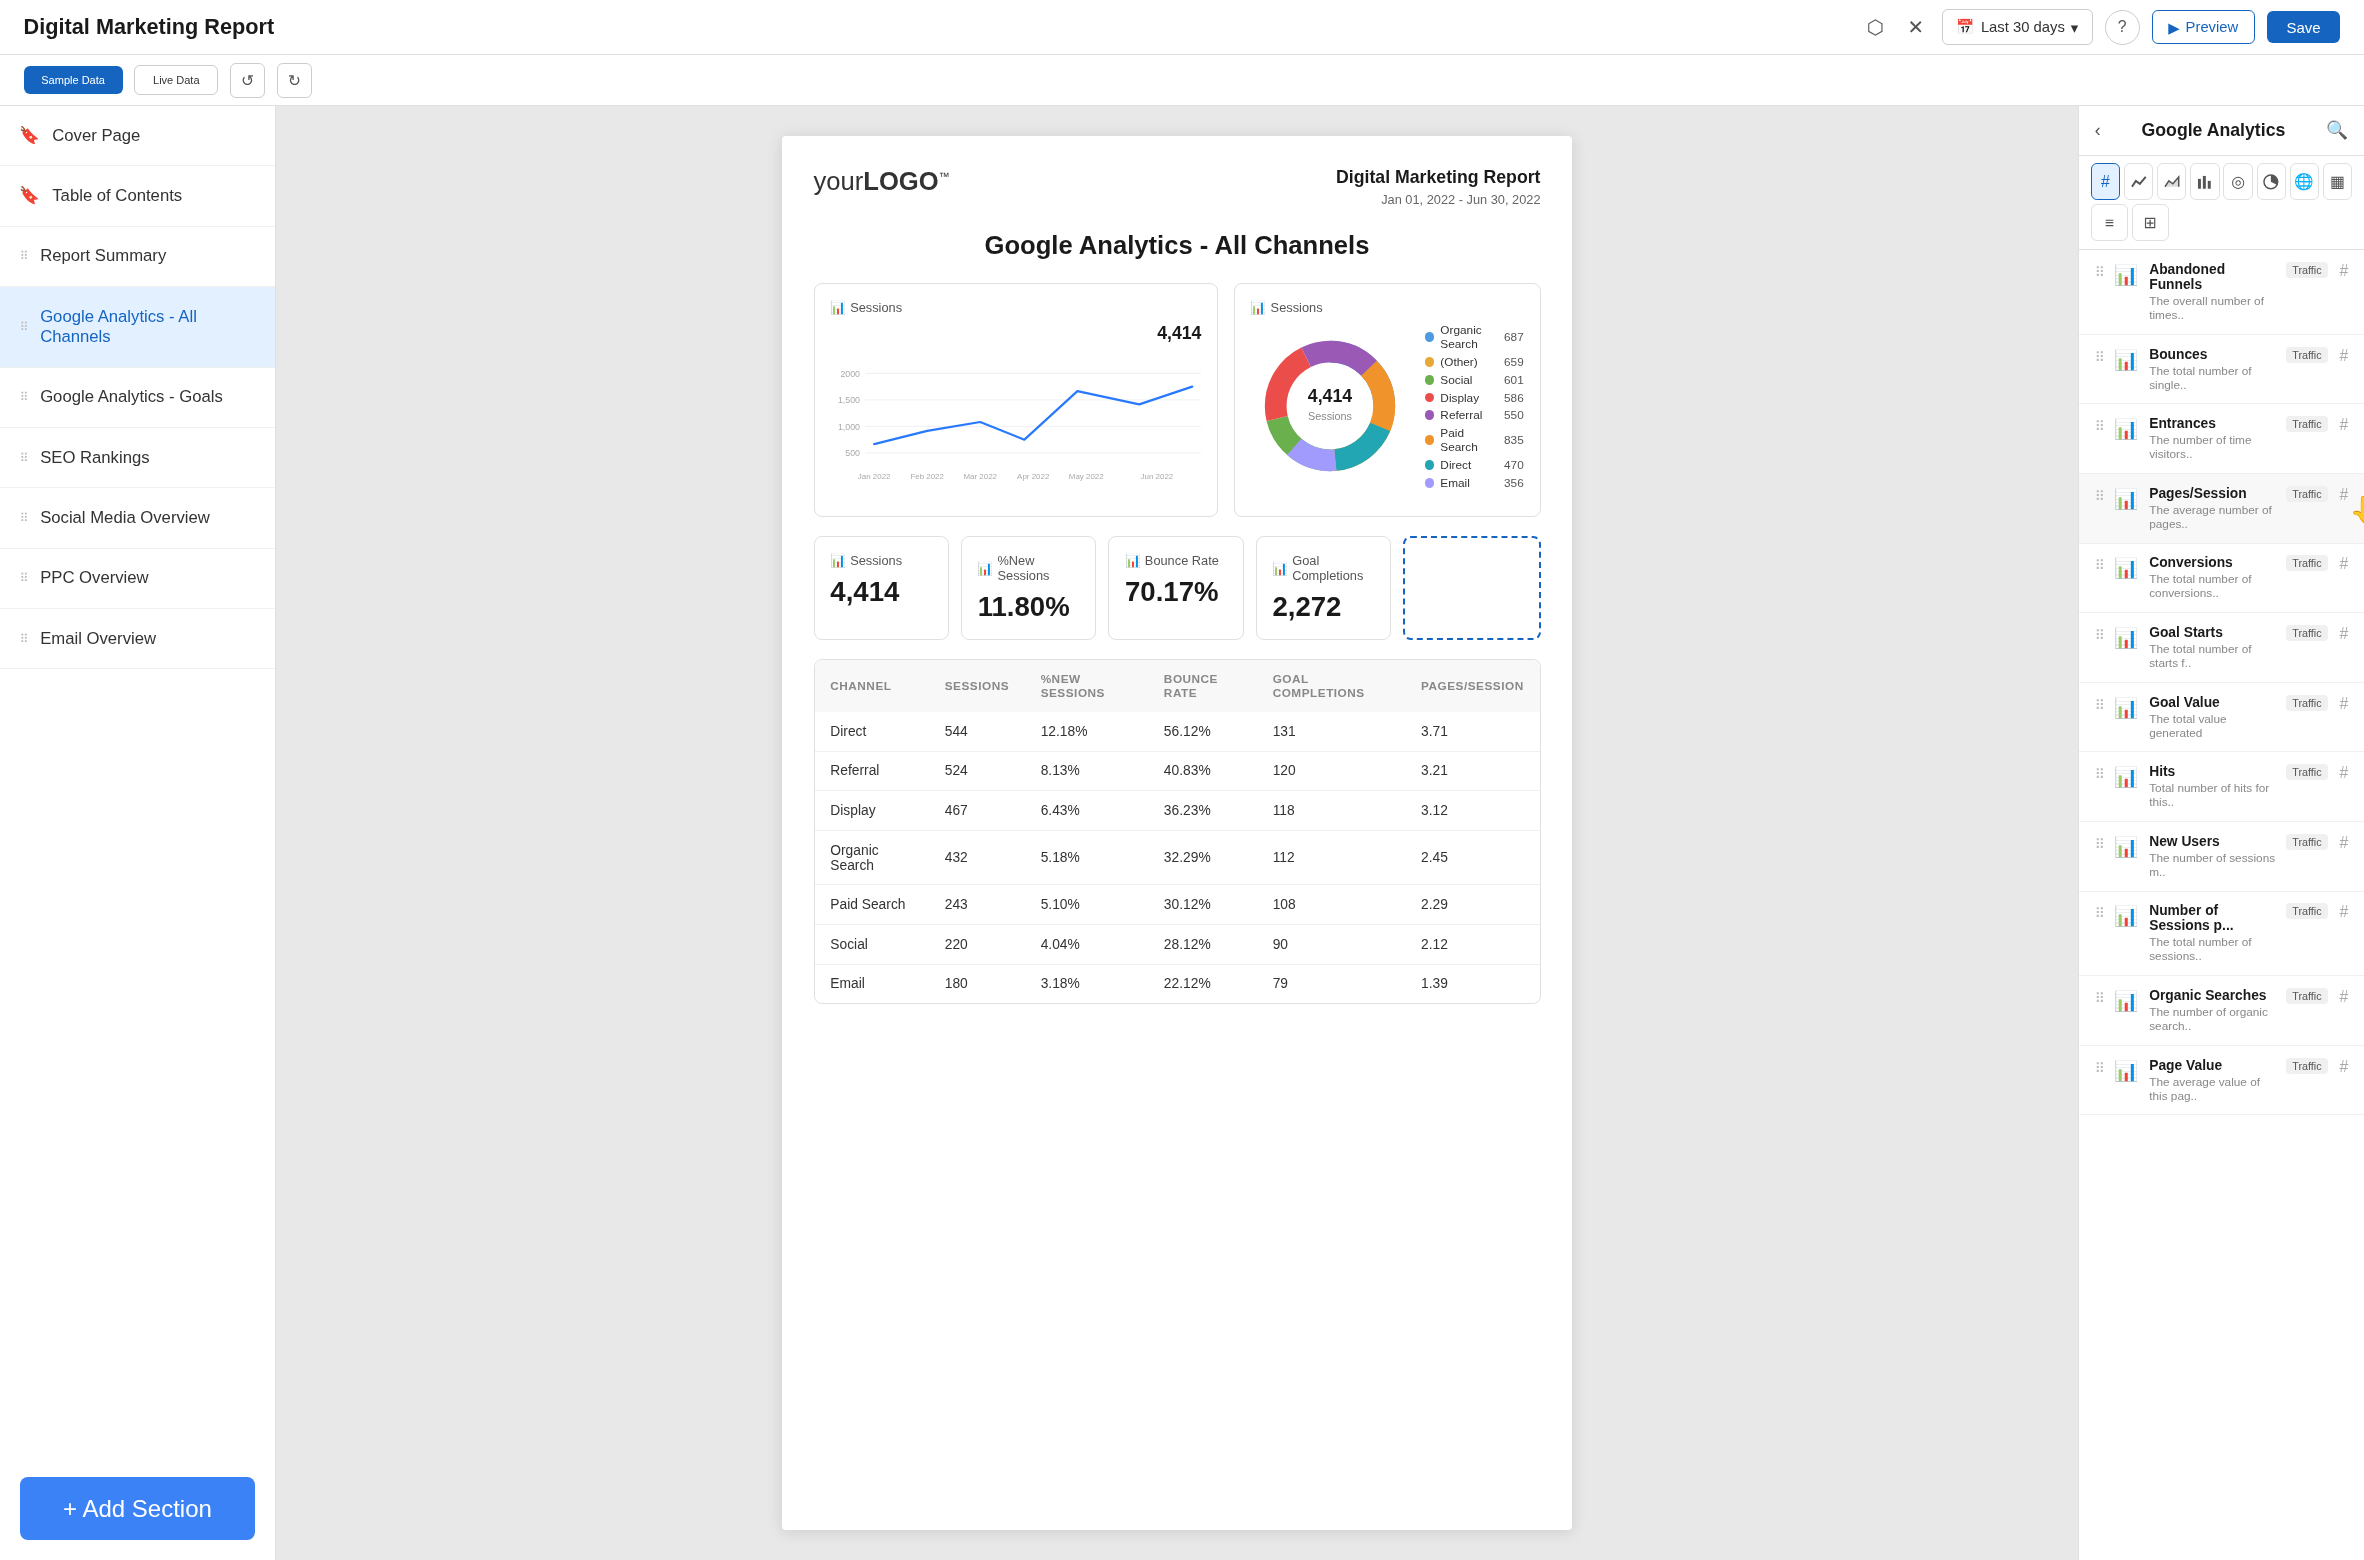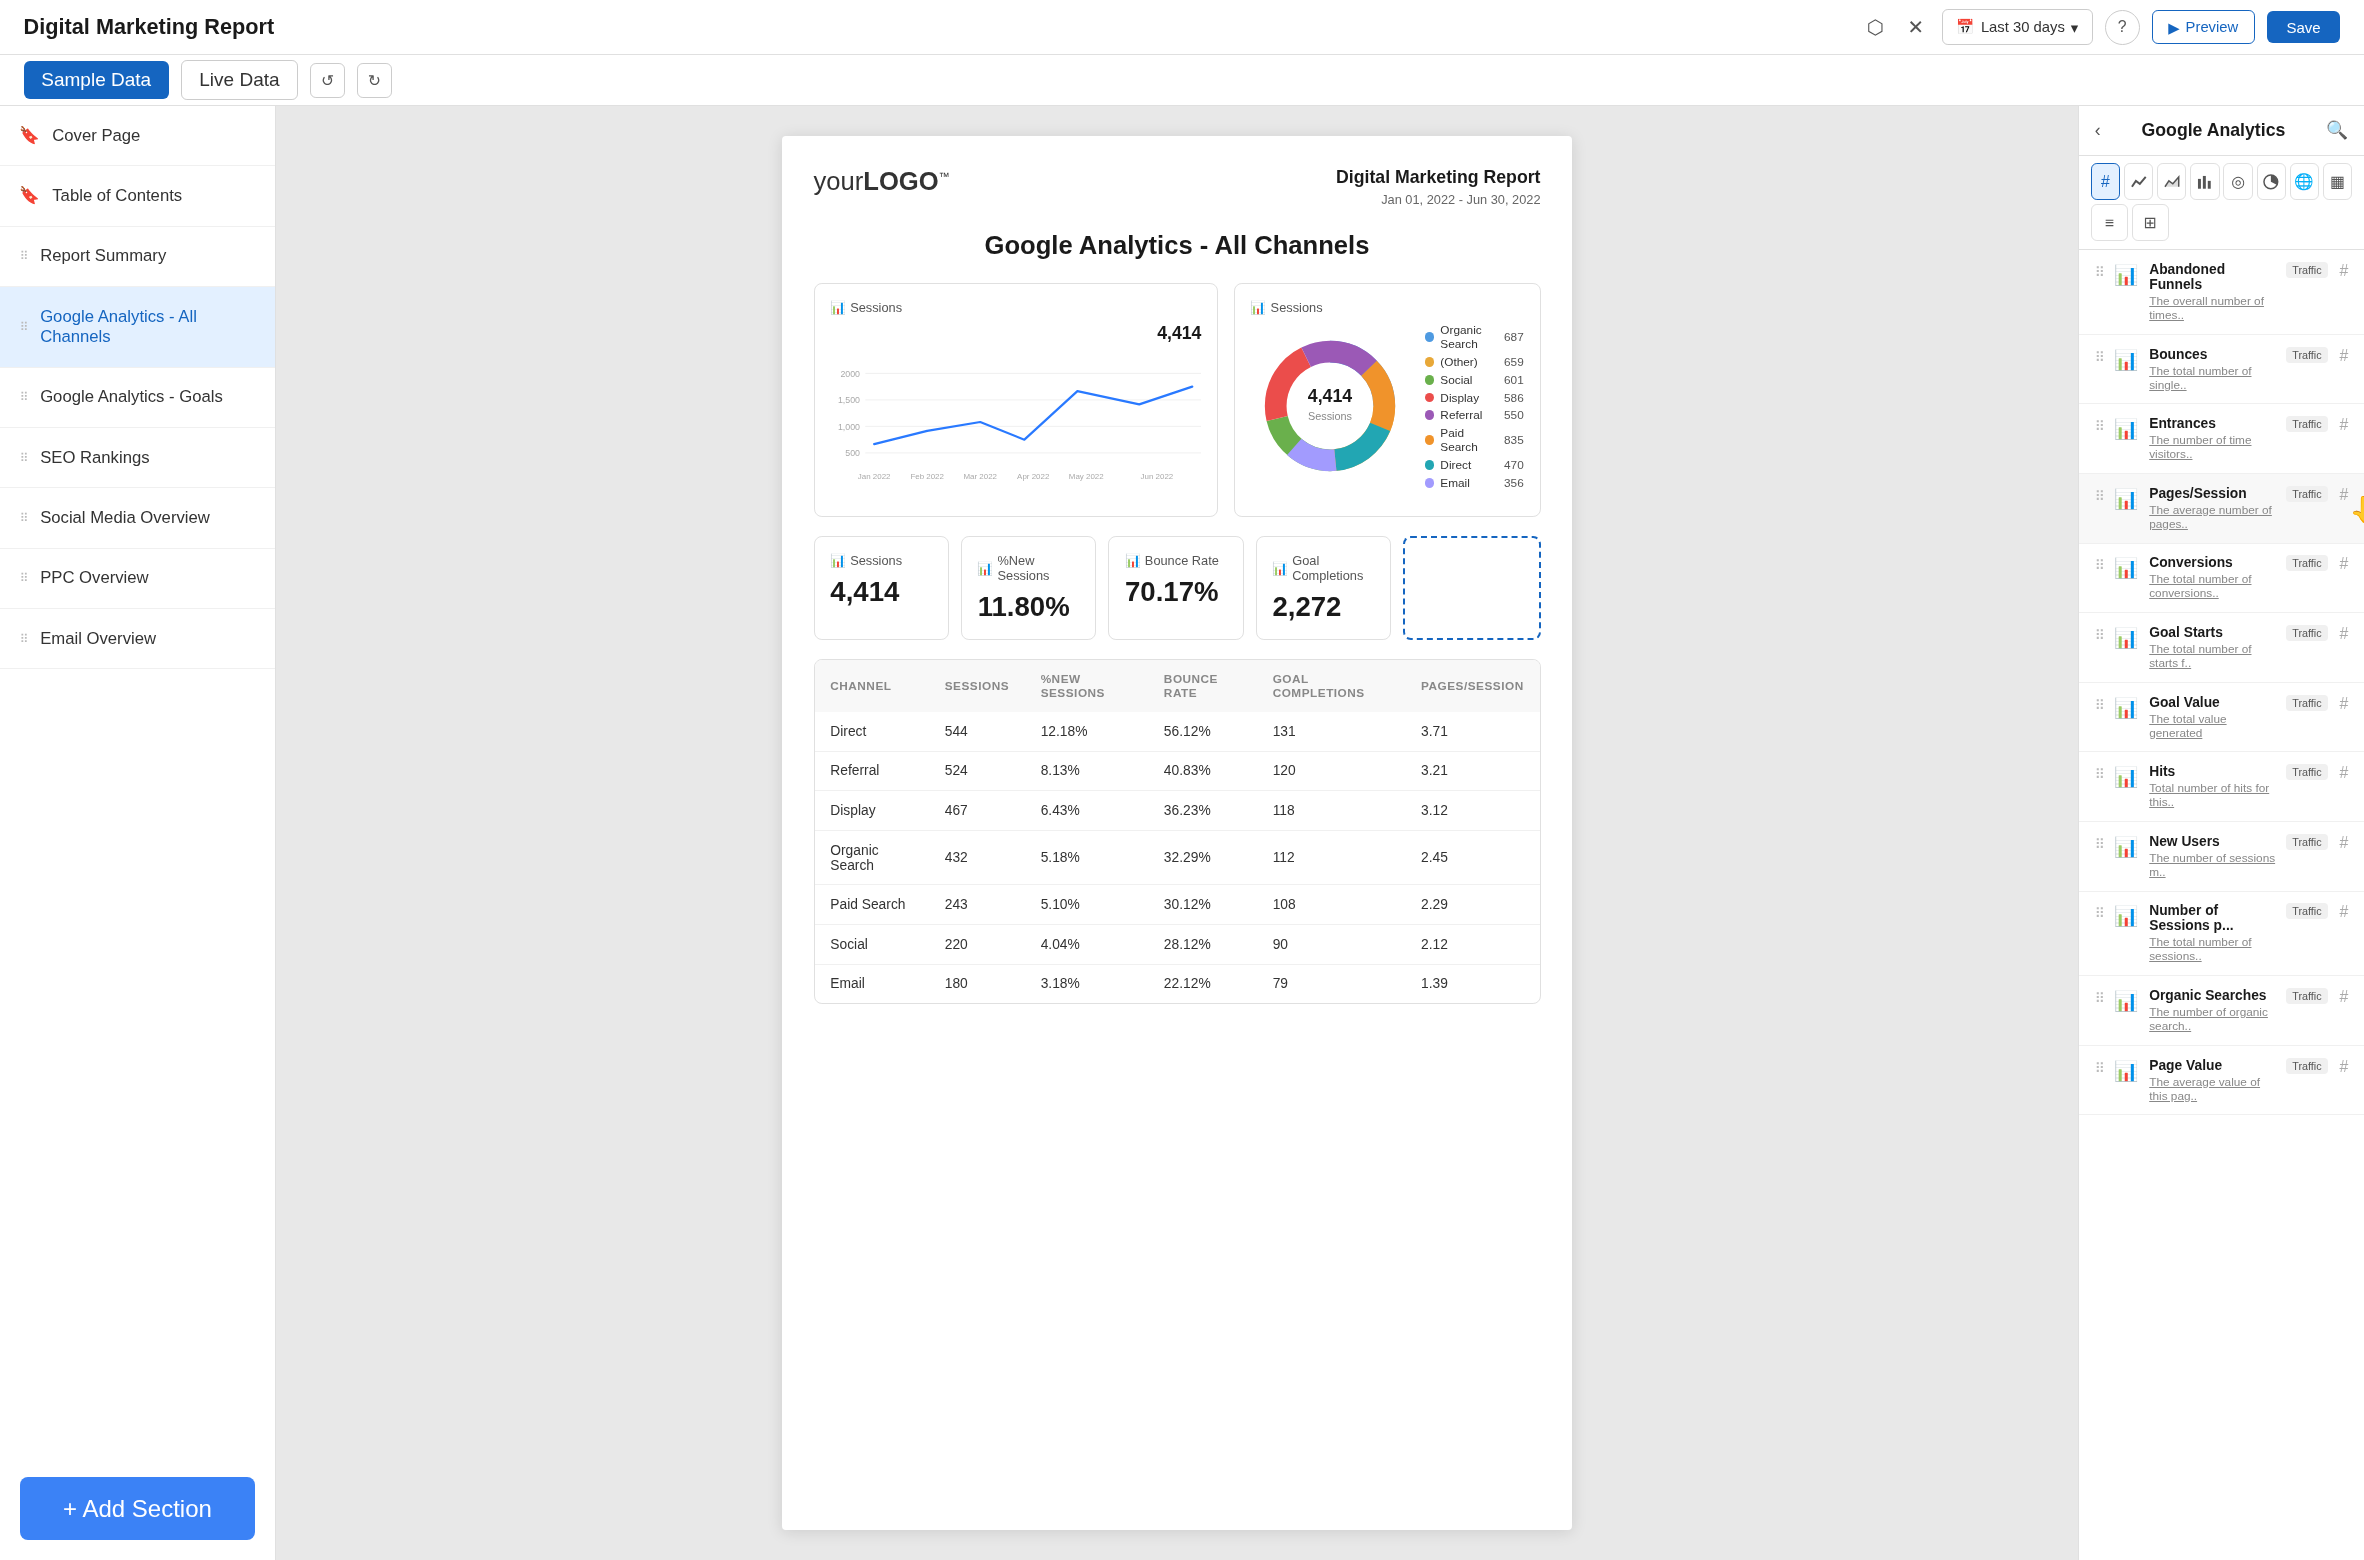--- a/index.html
+++ b/index.html
@@ -48,21 +48,21 @@
       border-radius: 5.9px; padding: 7.9px 19.7px; font-size: 15px; cursor: pointer;
     }
 
     
     .secondary-bar {
       display: flex; align-items: center; gap: 11.8px;
       background: #fff; border-bottom: 1px solid #e0e0e0;
       height: 51px; padding: 0 23.6px;
     }
     .data-btn {
-      border-radius: 5.9px; padding: 7.9px 17.7px; font-size: 19px; cursor: pointer; border: none;
+      border-radius: 5.9px; padding: 7.9px 17.7px; font-size: 11px; cursor: pointer; border: none;
     }
     .data-btn.active { background: #1565c0; color: #fff; }
     .data-btn.inactive { background: #fff; color: #333; border: 1px solid #ccc; }
     .history-btn {
       background: none; border: 1px solid #ccc; border-radius: 5.9px;
       width: 35px; height: 35px; display: flex; align-items: center; justify-content: center;
       cursor: pointer; color: #555; font-size: 15.8px;
     }
 
     
@@ -172,21 +172,21 @@
     
     .widget-list { flex: 1; overflow-y: auto; }
     .widget-item {
       display: flex; align-items: flex-start; gap: 9.9px;
       padding: 11.8px 15.8px; border-bottom: 1px solid #f0f0f0;
     }
     .widget-drag { color: #bbb; font-size: 13.8px; cursor: grab; margin-top: 2px; }
     .widget-icon { font-size: 19.7px; color: #e67e22; margin-top: 2px; }
     .widget-info { flex: 1; }
     .widget-name { font-size: 13.8px; font-weight: 600; color: #1a1a1a; margin-bottom: 2px; }
-    .widget-desc { font-size: 11.8px; color: #888; text-decoration: underline; }
+    .widget-desc { font-size: 11.8px; color: #888; }
     .widget-tag {
       font-size: 10.8px; color: #555; background: #f0f0f0;
       border-radius: 3.9px; padding: 2px 5.9px; white-space: nowrap;
     }
     .widget-hash { background: none; border: none; color: #aaa; cursor: pointer; font-size: 15.8px; margin-left: 2px; }
     .chart-axis-label { font-size: 10px; fill: #aaa; }
   </style>
 </head>
 <body>
 

